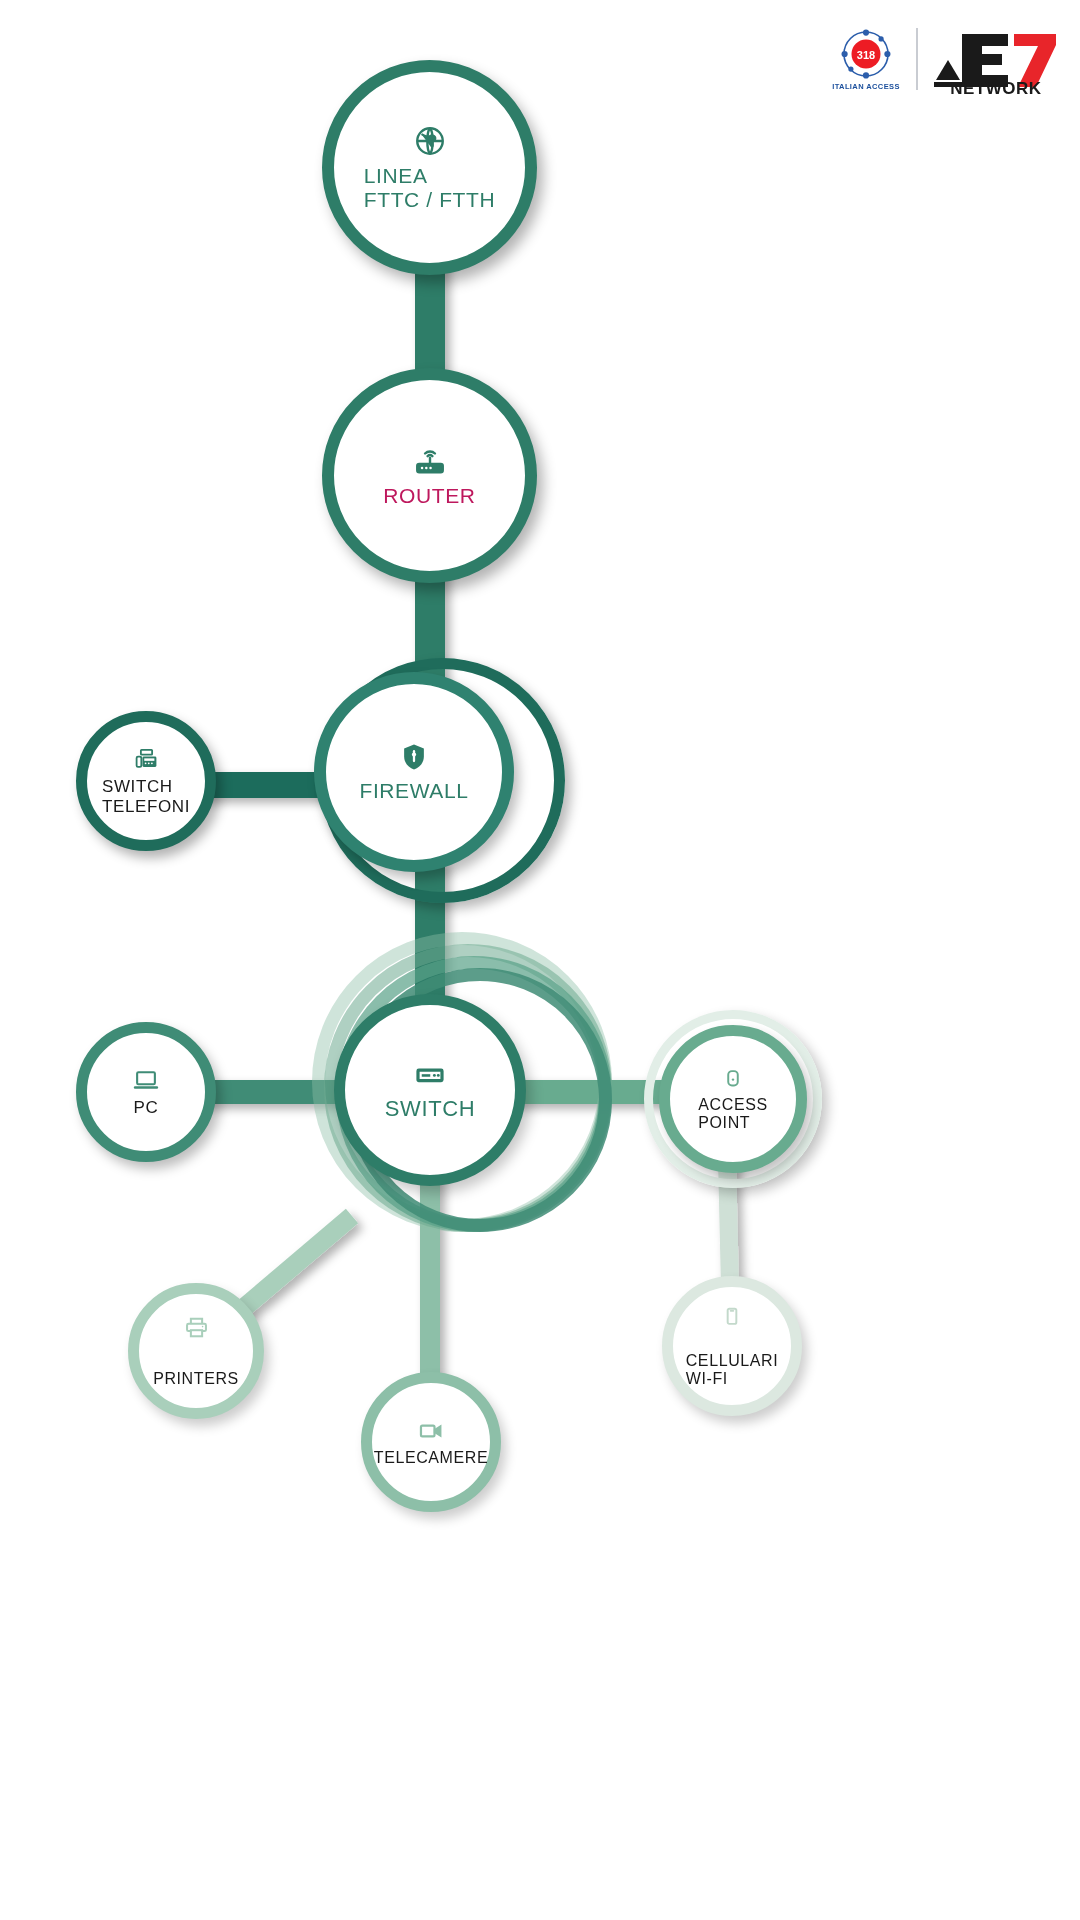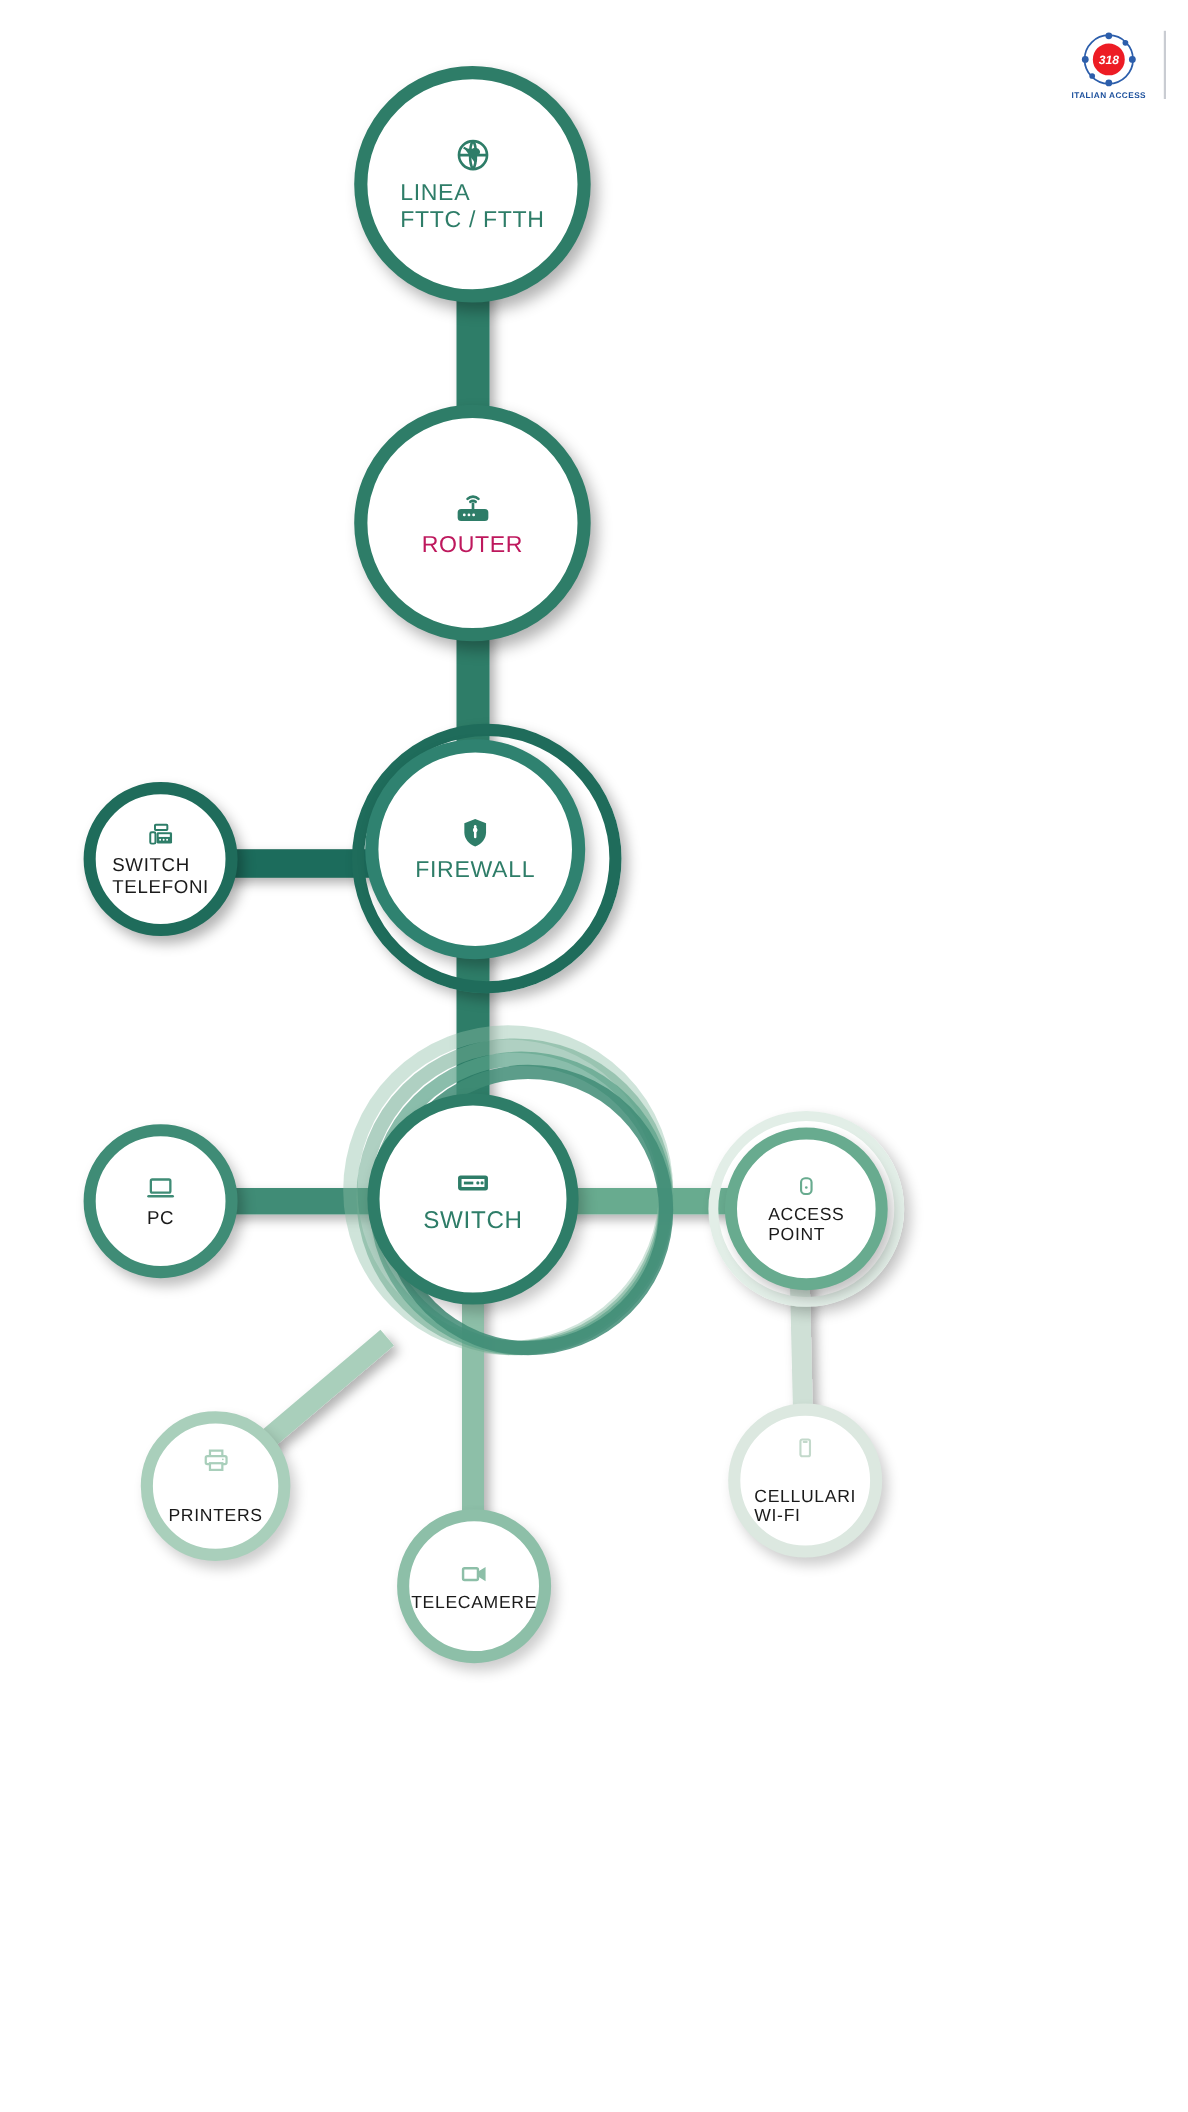--- a/index.html
+++ b/index.html
@@ -5,21 +5,21 @@
 <style>
   html,body{margin:0;padding:0;background:#ffffff;}
   body{width:1080px;height:1920px;position:relative;overflow:hidden;
        font-family:"Liberation Sans","DejaVu Sans",sans-serif;}
 
   #stage{position:absolute;left:0;top:0;width:1080px;height:1920px;}
 
   
   .logo-wrap{position:absolute;right:20px;top:20px;display:flex;align-items:center;gap:14px;height:78px;}
   .logo-left{display:flex;flex-direction:column;align-items:center;justify-content:center;width:72px;}
-  .logo-left .orb{position:relative;width:52px;height:52px;font-style:italic;}
+  .logo-left .orb{position:relative;width:52px;height:52px;}
   .logo-left .orb svg{position:absolute;left:0;top:0;}
   .logo-branch{font-size:7.5px;letter-spacing:.4px;color:#1b4f9c;font-weight:700;margin-top:2px;
                font-family:"Liberation Sans",sans-serif;white-space:nowrap;}
   .logo-div{width:2px;height:62px;background:#c9ccd2;}
   .logo-right{position:relative;width:128px;height:74px;}
   .logo-right svg{display:block;}
 
   
   #links{position:absolute;left:0;top:0;width:1080px;height:1920px;}
 
@@ -100,21 +100,21 @@
         <circle cx="9.4" cy="17" r=".9" fill="#ffffff" stroke="none"></circle>
         <circle cx="12.4" cy="17" r=".9" fill="#ffffff" stroke="none"></circle>
         <path d="M12 14V9"></path>
         <path d="M8.5 6.7a5 5 0 017 0" stroke-linecap="round"></path>
         <path d="M10.3 8.6a2.5 2.5 0 013.4 0" stroke-linecap="round"></path>
       </svg>
     </span>
     <span class="lbl" style="color:#be185d;font-size:21px;">ROUTER</span>
   </div>
 
-  <div class="node" style="left:332px;top:672px;width:200px;height:200px;border:12px solid #2f8270;
+  <div class="node" style="left:314px;top:672px;width:200px;height:200px;border:12px solid #2f8270;
               box-shadow:5px 7px 12px rgba(0,0,0,.26);">
     <span class="ico">
       <svg width="32" height="32" viewBox="0 0 24 24">
         <path d="M12 2.6l7.4 3v6.1c0 4.6-3.1 8.1-7.4 9.7-4.3-1.6-7.4-5.1-7.4-9.7V5.6l7.4-3z" fill="#2e7d68"></path>
         <path d="M12 7.6v7.4" stroke="#ffffff" stroke-width="1.7" stroke-linecap="round"></path>
         <circle cx="12" cy="10.2" r="1.6" fill="#ffffff"></circle>
       </svg>
     </span>
     <span class="lbl" style="color:#2e7d68;font-size:21px;">FIREWALL</span>
   </div>
@@ -222,16 +222,32 @@
           <circle cx="41.1" cy="10.9" r="2.6" fill="#2c5eab"></circle>
           <circle cx="10.9" cy="41.1" r="2.6" fill="#2c5eab"></circle>
           <text x="26" y="30.5" text-anchor="middle" font-family="Liberation Sans, sans-serif" font-size="11" font-weight="700" fill="#ffffff">318</text>
         </svg>
       </div>
       <div class="logo-branch">ITALIAN ACCESS</div>
     </div>
 
     <div class="logo-div"></div>
 
+    <div class="logo-right">
+      <svg width="128" height="74" viewBox="0 0 128 74">
+
+        <polygon points="16,38 4,58 28,58" fill="#1a1a1a"></polygon>
+        <rect x="2" y="60" width="28" height="5" fill="#1a1a1a"></rect>
+
+        <rect x="30" y="12" width="20" height="53" fill="#1a1a1a"></rect>
+        <rect x="30" y="12" width="46" height="12" fill="#1a1a1a"></rect>
+        <rect x="30" y="32" width="40" height="11" fill="#1a1a1a"></rect>
+        <rect x="30" y="53" width="46" height="12" fill="#1a1a1a"></rect>
+
+        <polygon points="82,12 124,12 124,23 104,65 86,65 106,24 82,24" fill="#e8252a"></polygon>
+
+        <text x="64" y="72" text-anchor="middle" font-family="Liberation Sans, sans-serif" font-size="17" font-weight="700" letter-spacing="0.5" fill="#1a1a1a">NETWORK</text>
+      </svg>
+    </div>
 
   </div>
 
 </div>
 
 </body></html>

